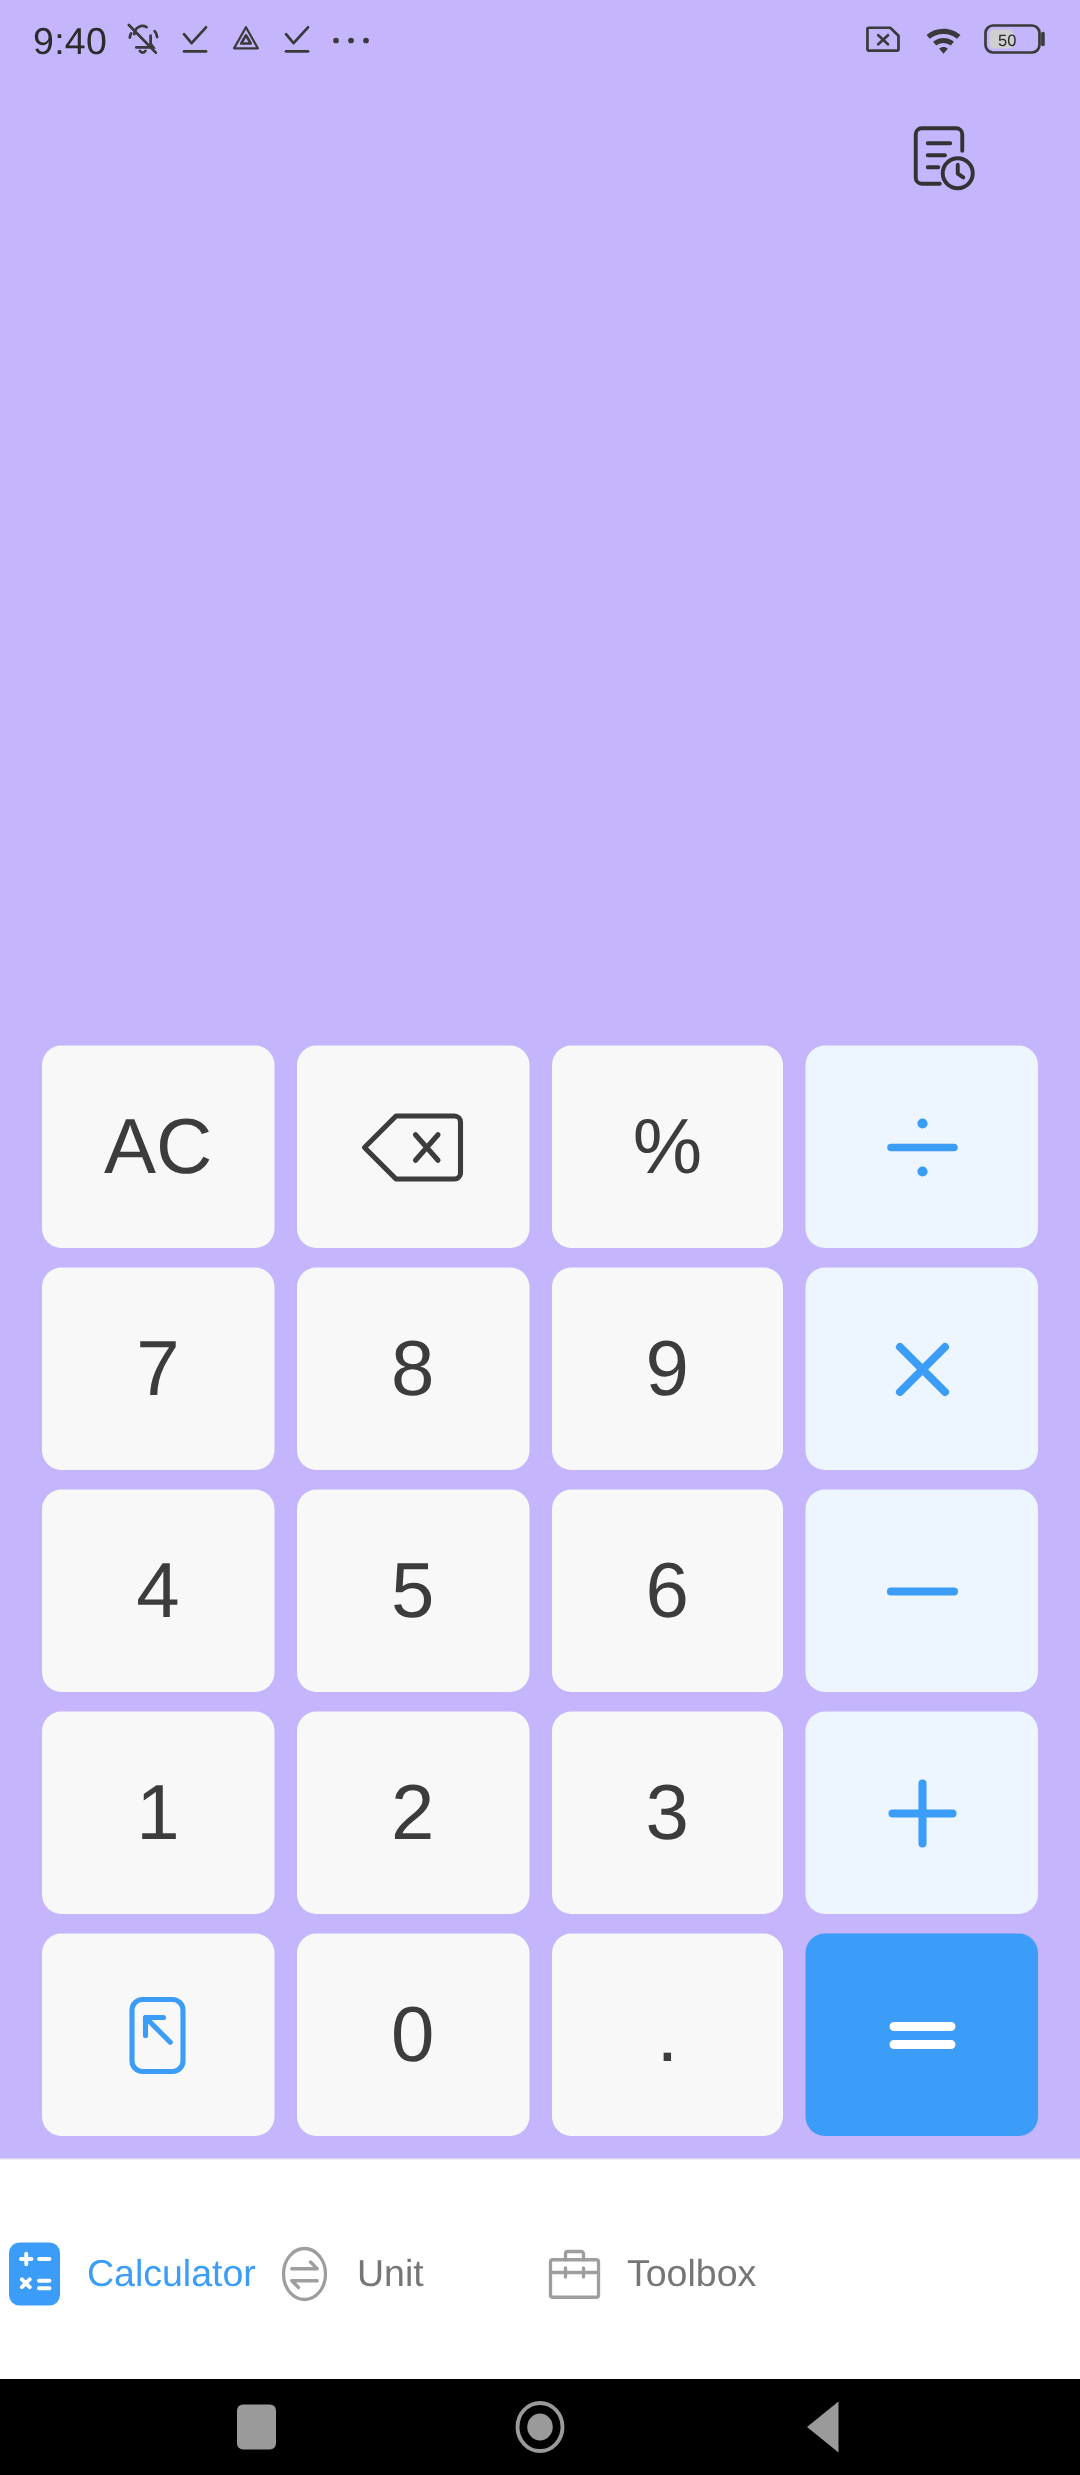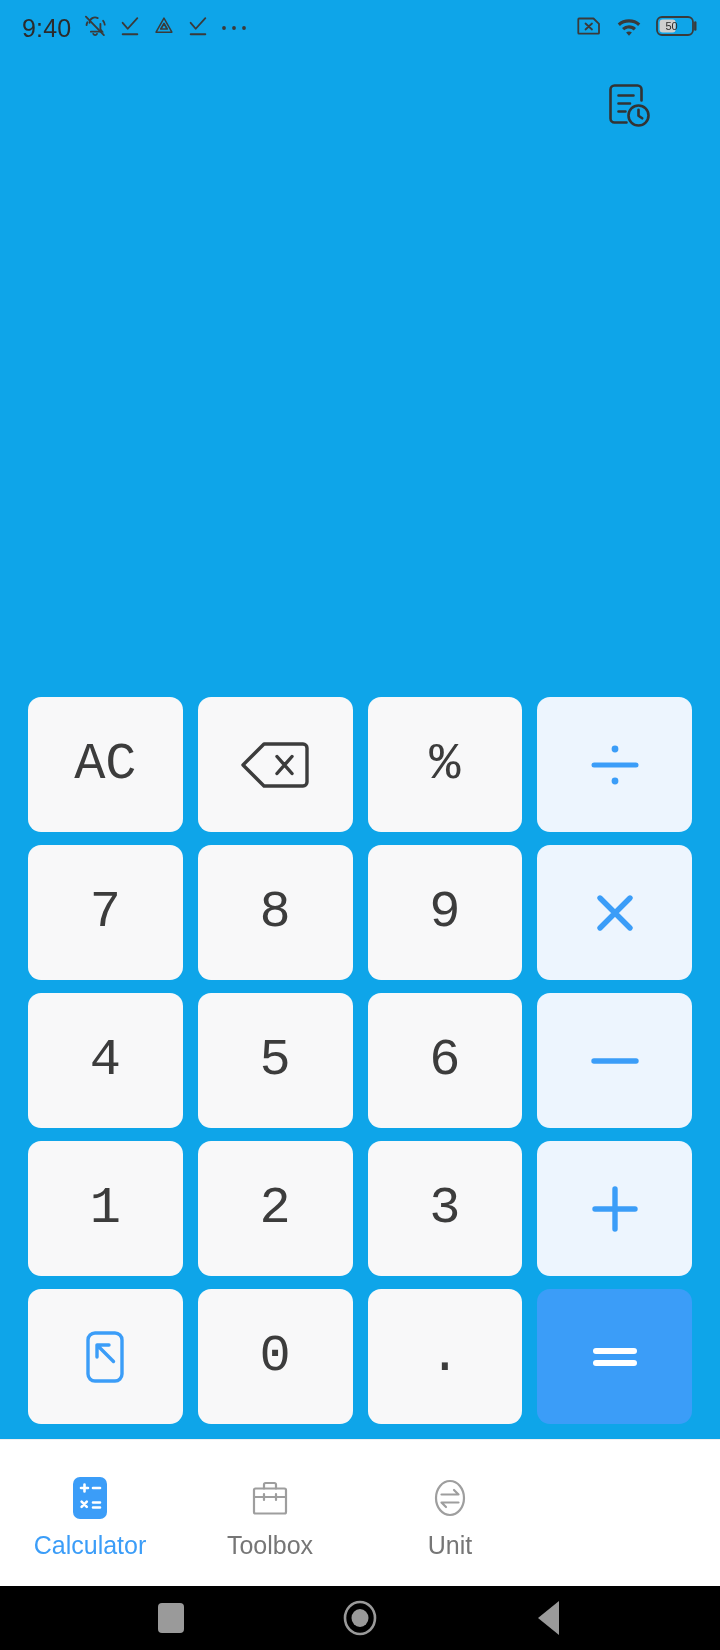--- a/index.html
+++ b/index.html
@@ -2,21 +2,21 @@
 <html><head>
 <meta charset="utf-8">
 <style>
   * { box-sizing: border-box; margin: 0; padding: 0; }
   html, body {
     width: 720px; height: 1650px;
     background: #ffffff;
     font-family: "Liberation Sans", sans-serif;
     overflow: hidden;
   }
-  #app { position: relative; width: 720px; height: 1650px; background: #0ea5e9; }
+  #app { position: relative; width: 720px; height: 1650px; background: #c4b5fd; }
 
   
   .status-bar {
     position: absolute; top: 0; left: 0; width: 720px; height: 56px;
     display: flex; align-items: center; justify-content: space-between;
     padding: 0 22px;
   }
   .status-left { display: flex; align-items: center; gap: 11px; }
   .status-right { display: flex; align-items: center; gap: 13px; justify-content: space-between; }
   .status-time {
@@ -53,21 +53,21 @@
     grid-template-columns: repeat(4, 1fr);
     grid-template-rows: repeat(5, 1fr);
     gap: 13px 15px;
   }
   .key {
     border-radius: 13px;
     background: #F8F8F9;
     display: flex; align-items: center; justify-content: center;
     font-size: 52px; color: #3c3c3c; font-weight: 300;
     line-height: 1; user-select: none;
-    font-family: Liberation Mono, monospace;
+    font-family: Liberation Sans, sans-serif;
   }
   .key.fn { background: #F8F8F9; color: #3c3c3c; }
   .key.op {
     background: #EDF5FE; color: #3B9DF8;
   }
   .key.equals {
     background: #3B9DF8; color: #ffffff;
   }
   .key .glyph { display: flex; align-items: center; justify-content: center; }
   .key .txt { display: block; }
@@ -77,22 +77,22 @@
   .tabbar-divider {
     position: absolute; left: 0; top: 1439px; width: 720px; height: 1px;
     background: #f0f0f0;
   }
   .tabbar {
     position: absolute; left: 0; top: 1440px; width: 720px; height: 146px;
     background: #ffffff;
     display: grid; grid-template-columns: repeat(4, 1fr);
   }
   .tab {
-    display: flex; flex-direction: column; align-items: center;
-    justify-content: center; gap: 12px; padding-top: 6px;
+    display: flex; flex-direction: row; align-items: center;
+    justify-content: flex-start; gap: 12px; padding-top: 6px;
   }
   .tab-label {
     font-size: 25px; color: #767676;
     font-family: "Liberation Sans", sans-serif; line-height: 1;
   }
   .tab.active .tab-label { color: #3B9DF8; }
   .tab-icon { width: 46px; height: 46px; display: flex; align-items: center; justify-content: center; }
 
   
   .sysnav {
@@ -292,41 +292,41 @@
           <path d="M23 12h7" stroke="#fff" stroke-width="2.6" stroke-linecap="round"></path>
           <path d="M11.6 25.6l5.2 5.2M16.8 25.6l-5.2 5.2" stroke="#fff" stroke-width="2.6" stroke-linecap="round"></path>
           <path d="M23 26.5h7M23 31.5h7" stroke="#fff" stroke-width="2.6" stroke-linecap="round"></path>
         </svg>
       </span>
       <span class="tab-label">Calculator</span>
     </div>
 
     <div class="tab">
       <span class="tab-icon">
+        <svg width="42" height="46" viewBox="0 0 42 46" fill="none" stroke="#9e9e9e" stroke-width="2.2" stroke-linecap="round" stroke-linejoin="round">
+          <ellipse cx="21" cy="23" rx="14" ry="17"></ellipse>
+          <path d="M12.5 19.5h17l-4.5-4.5"></path>
+          <path d="M29.5 27.5h-17l4.5 4.5"></path>
+        </svg>
+      </span>
+      <span class="tab-label">Unit</span>
+    </div>
+
+    <div class="tab">
+      <span class="tab-icon">
         <svg width="44" height="42" viewBox="0 0 44 42" fill="none" stroke="#9e9e9e" stroke-width="2.2" stroke-linecap="round" stroke-linejoin="round">
           <rect x="6" y="11.5" width="32" height="25" rx="1.5"></rect>
           <path d="M16 11.5V7.5a1.5 1.5 0 0 1 1.5-1.5h9a1.5 1.5 0 0 1 1.5 1.5v4"></path>
           <path d="M6 20h32"></path>
           <path d="M16 17v6M28 17v6"></path>
         </svg>
       </span>
       <span class="tab-label">Toolbox</span>
     </div>
 
-    <div class="tab">
-      <span class="tab-icon">
-        <svg width="42" height="46" viewBox="0 0 42 46" fill="none" stroke="#9e9e9e" stroke-width="2.2" stroke-linecap="round" stroke-linejoin="round">
-          <ellipse cx="21" cy="23" rx="14" ry="17"></ellipse>
-          <path d="M12.5 19.5h17l-4.5-4.5"></path>
-          <path d="M29.5 27.5h-17l4.5 4.5"></path>
-        </svg>
-      </span>
-      <span class="tab-label">Unit</span>
-    </div>
-
   </div>
 
   <div class="sysnav">
     <div class="sysnav-btn">
       <div class="sq"></div>
     </div>
     <div class="sysnav-btn">
       <svg width="42" height="42" viewBox="0 0 42 42">
         <ellipse cx="21" cy="21" rx="15" ry="16" fill="none" stroke="#9a9a9a" stroke-width="2.6"></ellipse>
         <ellipse cx="21" cy="21" rx="8.5" ry="9" fill="#9a9a9a"></ellipse>

